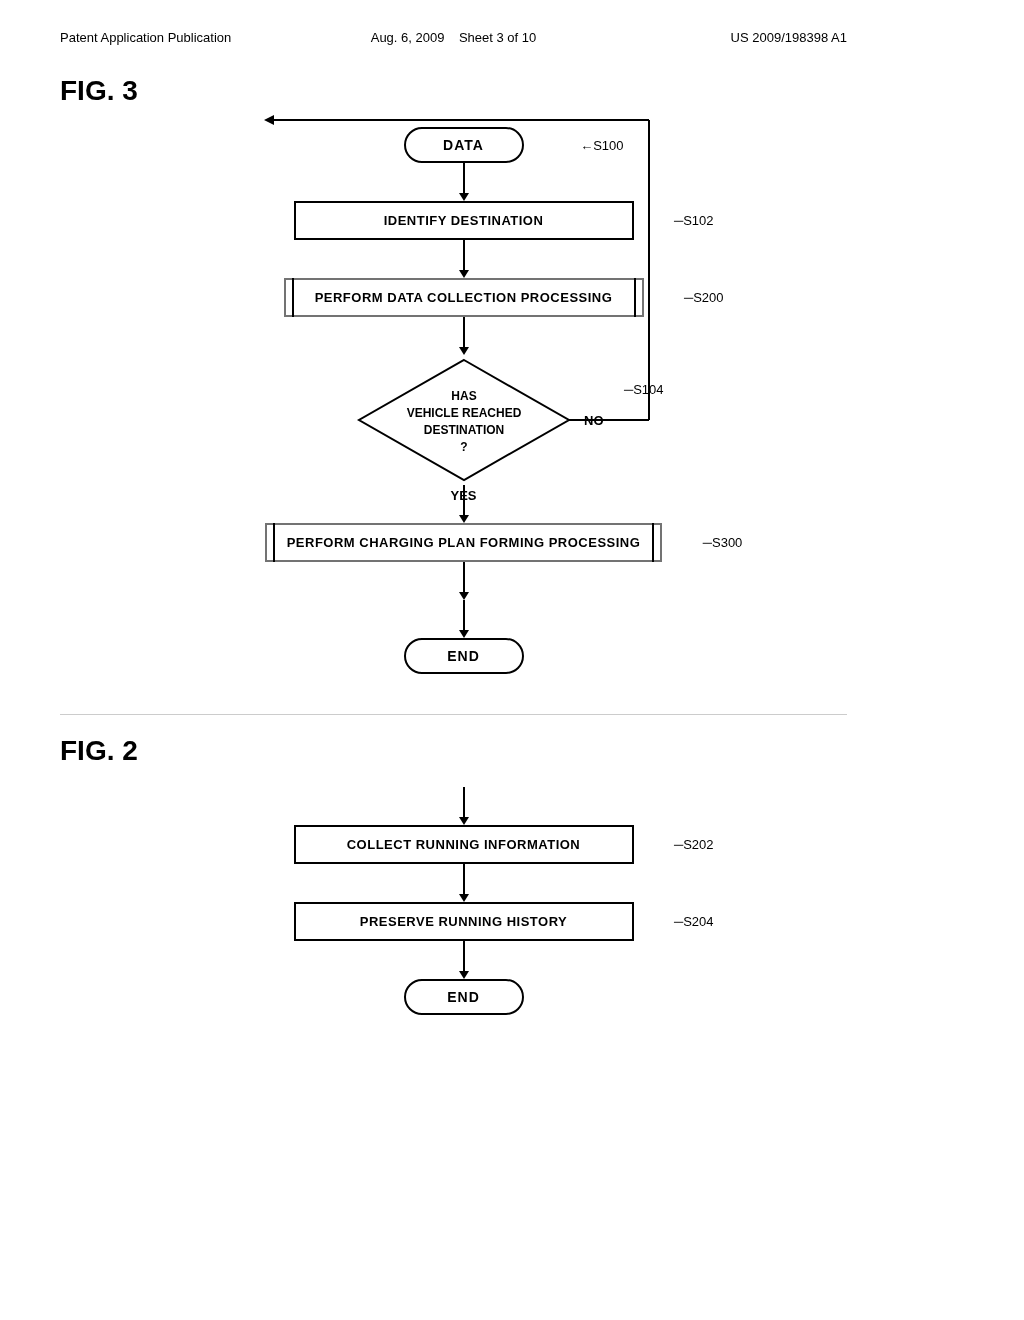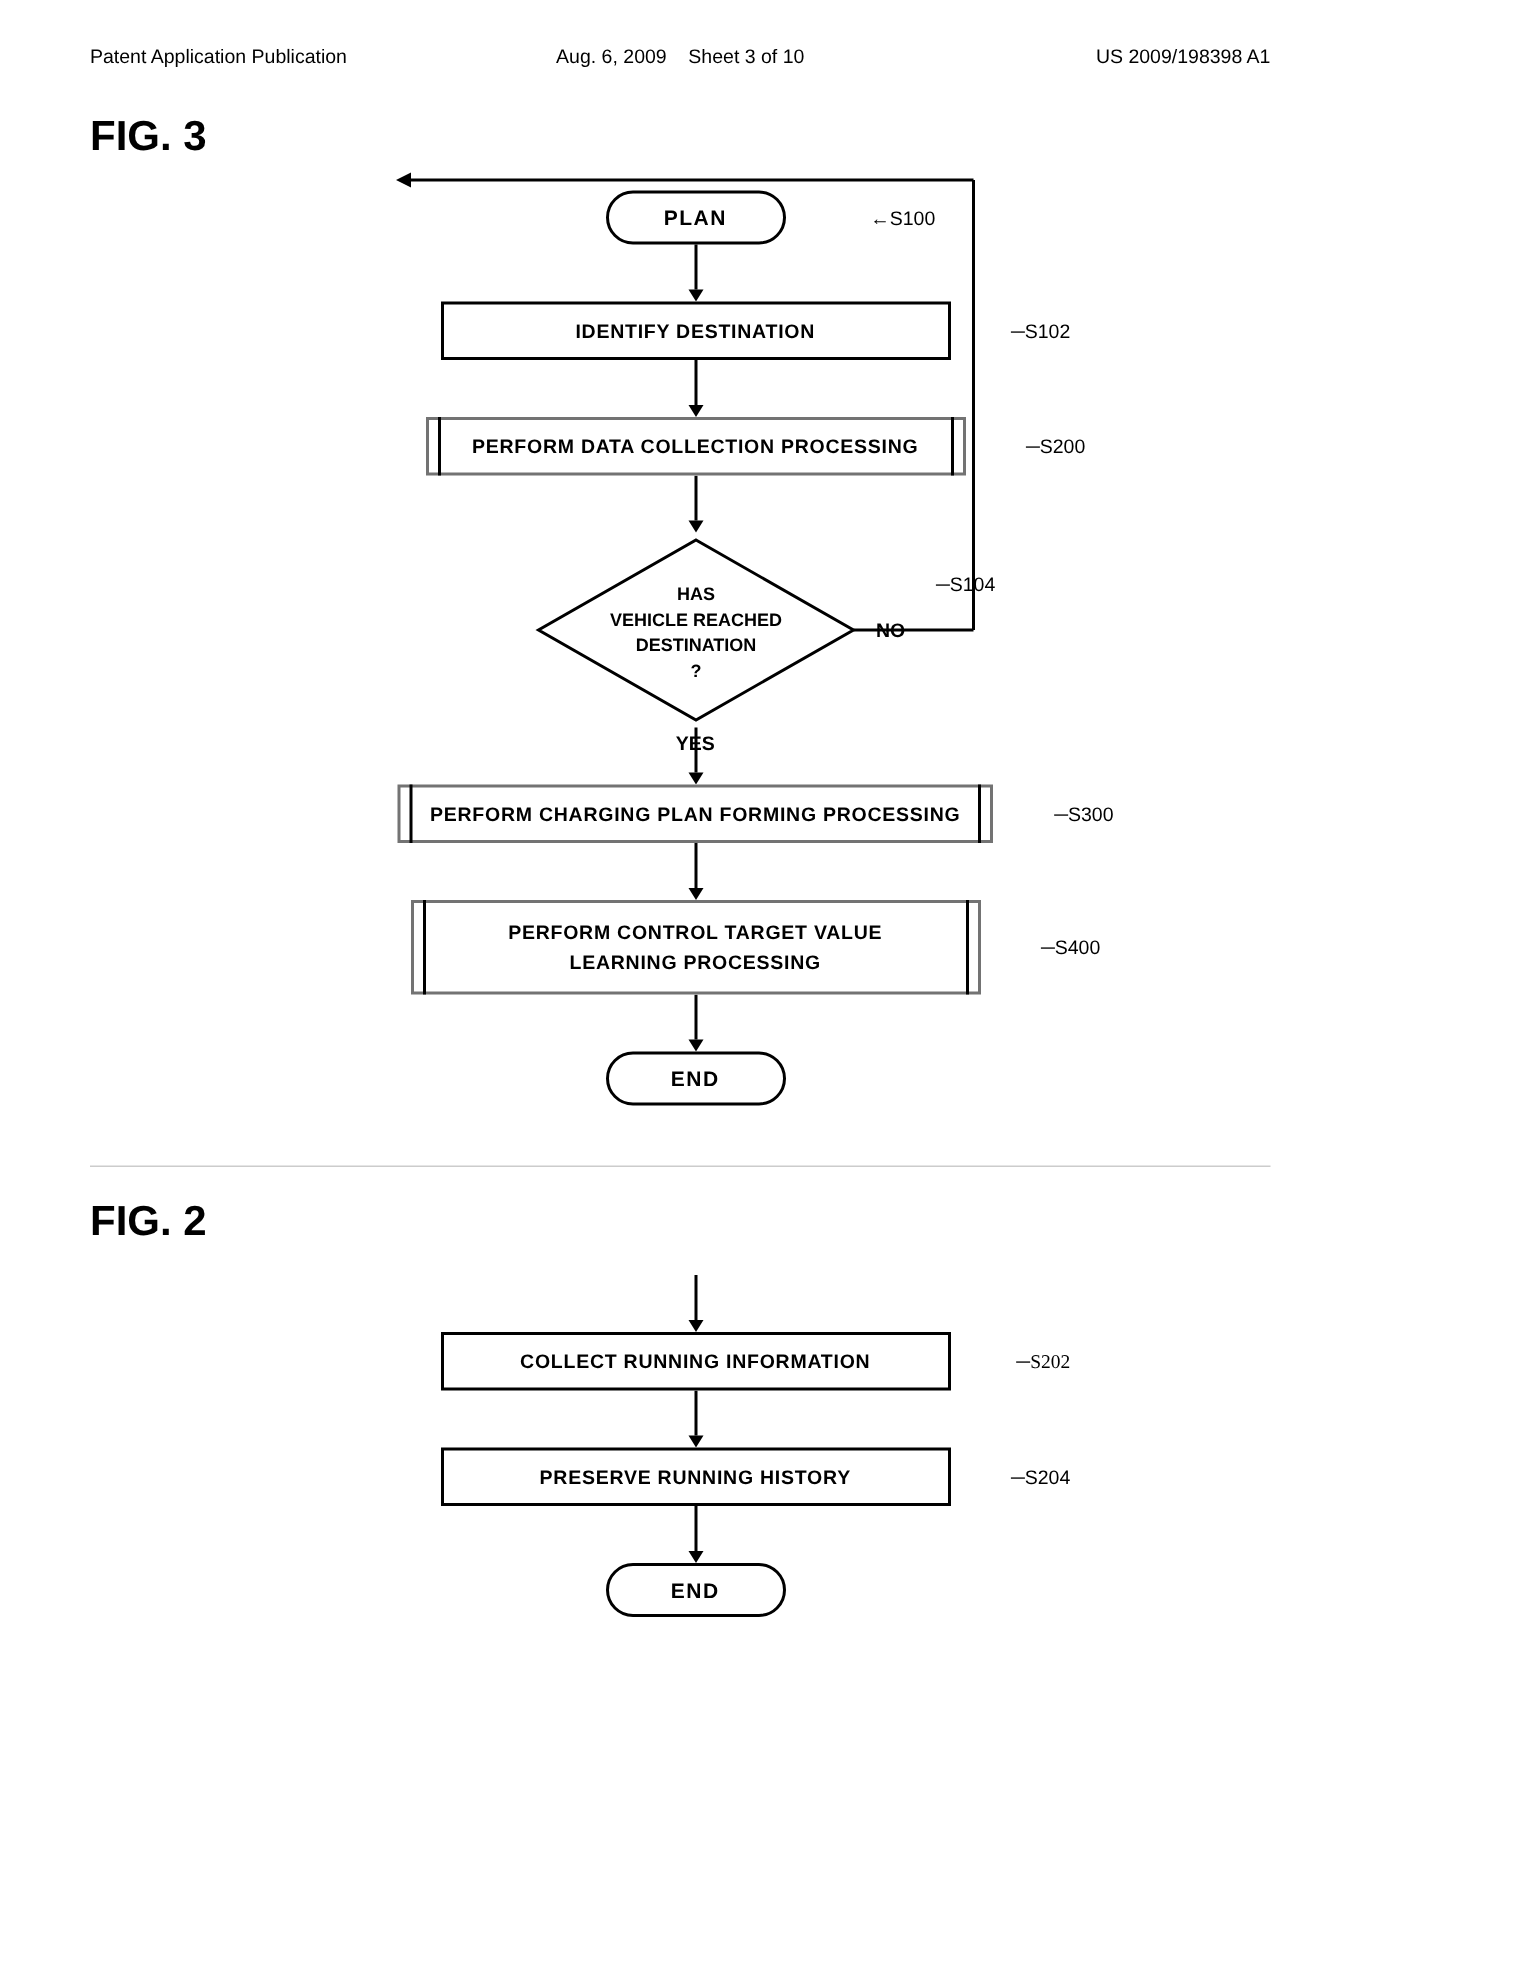--- a/index.html
+++ b/index.html
@@ -172,21 +172,21 @@
     </div>
     <div class="header-right">US 2009/198398 A1</div>
   </div>
 
   <div class="section">
     <div class="fig-label">FIG. 3</div>
 
     <div class="fig3-chart">
 
       <div class="node-wrapper">
-        <div class="fc-terminal">PLAN</div>
+        <div class="fc-terminal">DATA</div>
         <div class="side-label">←S100</div>
       </div>
 
       <div class="arrow-down">
         <div class="shaft"></div>
         <div class="head"></div>
       </div>
 
       <div class="node-wrapper" style="position:relative;">
         <div class="fc-process" style="min-width:340px;">IDENTIFY DESTINATION</div>
@@ -245,26 +245,20 @@
       <div class="node-wrapper">
         <div class="fc-process-double" style="min-width:380px;">PERFORM CHARGING PLAN FORMING PROCESSING</div>
         <div class="side-label" style="right:-80px;">─S300</div>
       </div>
 
       <div class="arrow-down">
         <div class="shaft"></div>
         <div class="head"></div>
       </div>
 
-      <div class="node-wrapper">
-        <div class="fc-process-double" style="min-width:380px; line-height:1.5;">
-          PERFORM CONTROL TARGET VALUE<br>LEARNING PROCESSING
-        </div>
-        <div class="side-label" style="right:-80px;">─S400</div>
-      </div>
 
       <div class="arrow-down">
         <div class="shaft"></div>
         <div class="head"></div>
       </div>
 
       <div class="node-wrapper">
         <div class="fc-terminal">END</div>
       </div>
 
@@ -279,21 +273,21 @@
     <div class="fig3-chart">
 
 
       <div class="arrow-down">
         <div class="shaft"></div>
         <div class="head"></div>
       </div>
 
       <div class="node-wrapper">
         <div class="fc-process" style="min-width:340px;">COLLECT RUNNING INFORMATION</div>
-        <div class="side-label" style="right:-80px;font-family:Liberation Serif, serif;">─S202</div>
+        <div class="side-label" style="right:-80px;">─S202</div>
       </div>
 
       <div class="arrow-down">
         <div class="shaft"></div>
         <div class="head"></div>
       </div>
 
       <div class="node-wrapper">
         <div class="fc-process" style="min-width:340px;">PRESERVE RUNNING HISTORY</div>
         <div class="side-label" style="right:-80px;">─S204</div>

